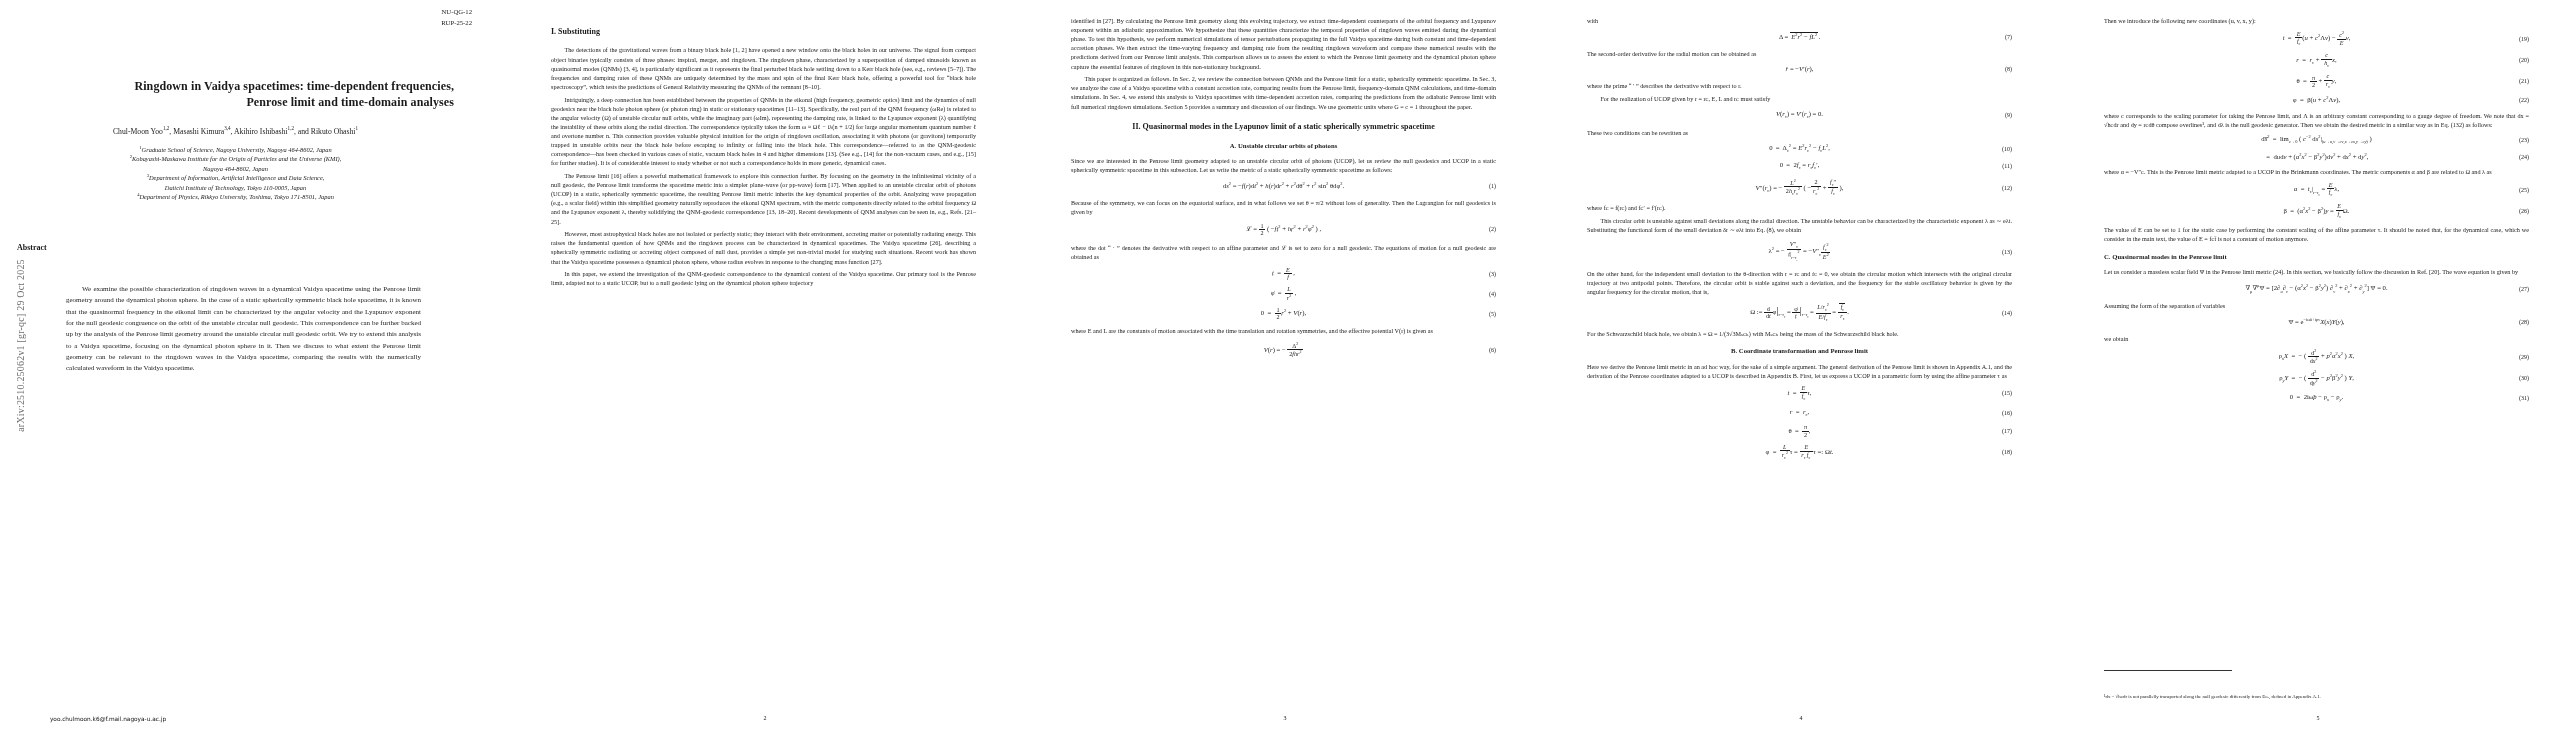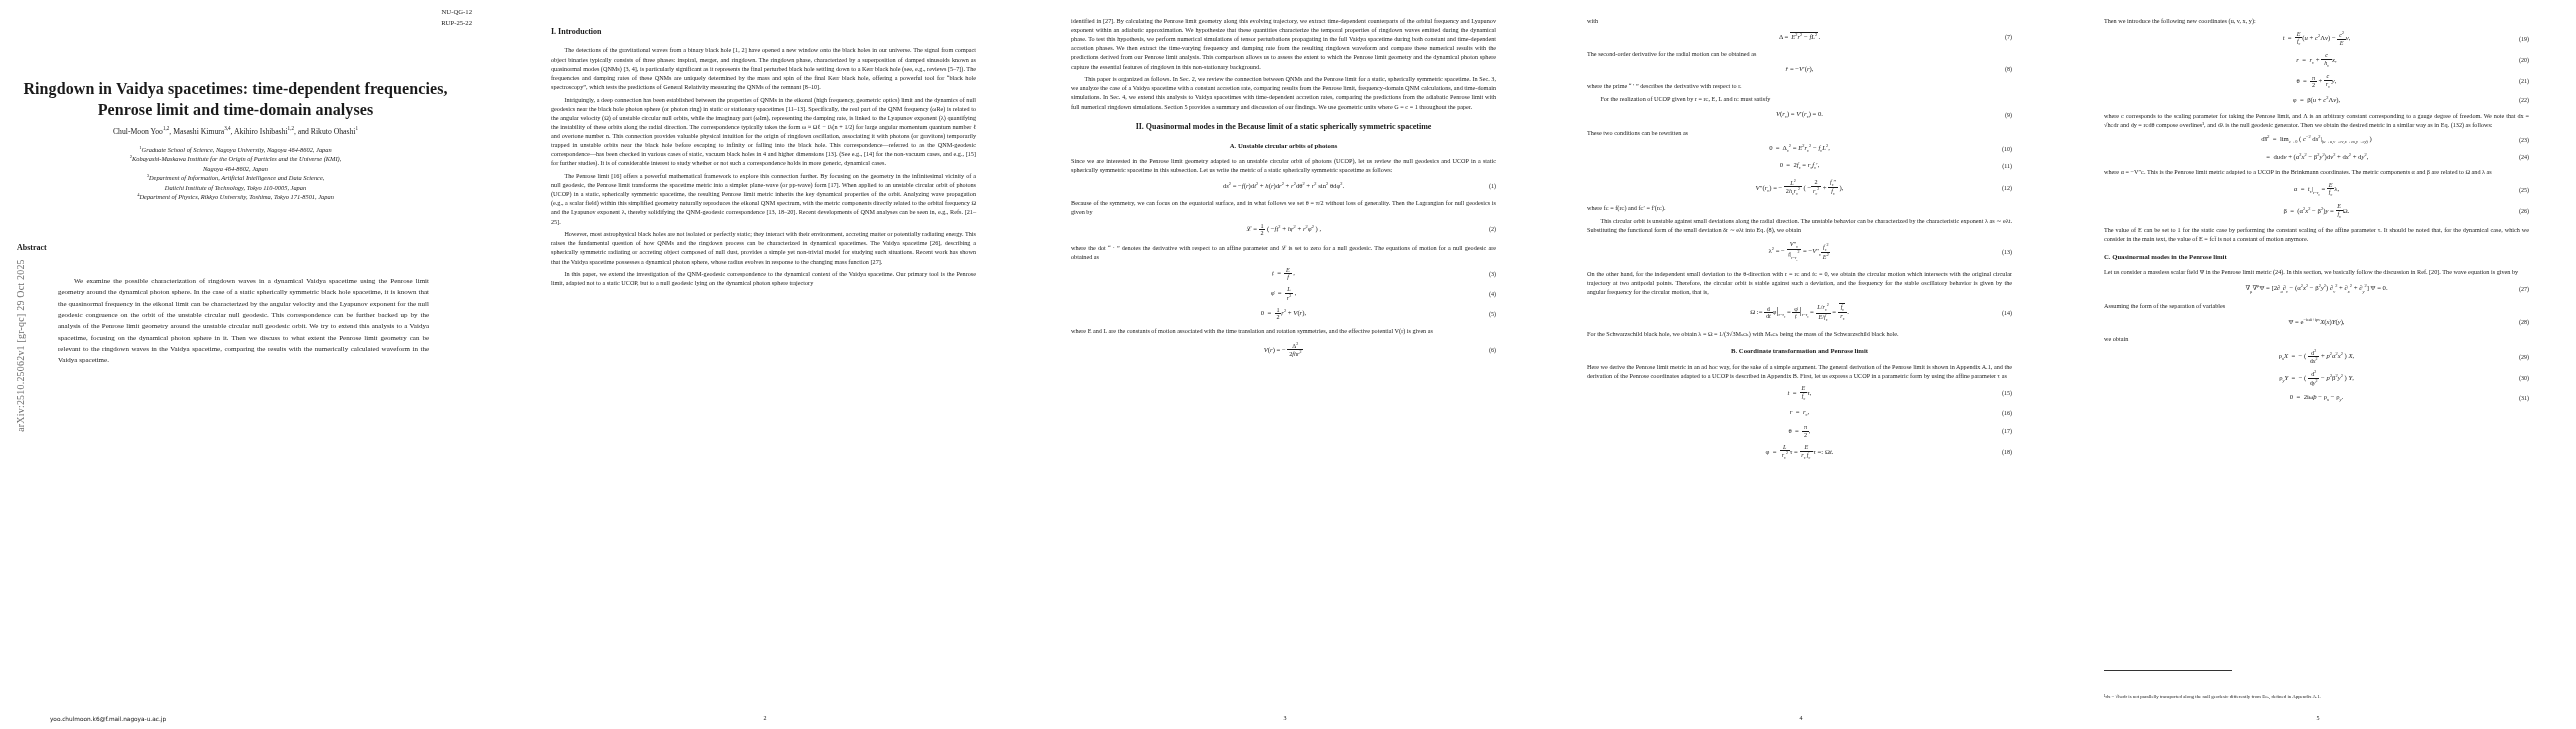--- a/index.html
+++ b/index.html
@@ -26,21 +26,21 @@
     text-align:center;
   }
 
   .report-no{
     position:absolute;right:32px;top:7.3px;text-align:right;
     font-size:6.7px;line-height:1.55;color:#222;
   }
 
   .title{
     position:absolute;left:17px;top:78px;width:437px;
-    text-align:center;font-weight:bold;font-size:16px;line-height:1.34;
+    text-align:right;font-weight:bold;font-size:12px;line-height:1.34;
     letter-spacing:0.1px;
   }
   .authors{
     position:absolute;left:17px;top:125px;width:437px;
     text-align:center;font-size:7.7px;line-height:1.5;
   }
   .authors sup{font-size:5.1px;}
   .affils{
     position:absolute;left:17px;top:145px;width:437px;
     text-align:center;font-style:italic;font-size:6.4px;line-height:1.45;
@@ -48,21 +48,21 @@
   .affils sup{font-style:normal;font-size:4.6px;}
   .abs-head{
     position:absolute;left:17px;top:243px;width:437px;
     text-align:left;font-weight:bold;font-size:8px;
   }
   .abstract{
     position:absolute;left:58px;top:276px;width:371px;
     font-size:7px;line-height:1.62;text-align:justify;
     text-justify:inter-word;hyphens:none;
   }
-  .abstract p{margin:0;text-indent:16px;}
+  .abstract p{margin:8px;text-indent:16px;}
 
   .foot-mail{
     position:absolute;left:17px;bottom:7.3px;width:182px;
     font-family:"DejaVu Sans","Liberation Sans",sans-serif;
     font-size:5.8px;color:#111;text-align:center;
   }
 
   
   .col{
     position:absolute;top:16px;width:425px;
@@ -140,36 +140,36 @@
 
     <div class="abstract">
       <p>We examine the possible characterization of ringdown waves in a dynamical Vaidya spacetime using the Penrose limit geometry around the dynamical photon sphere. In the case of a static spherically symmetric black hole spacetime, it is known that the quasinormal frequency in the eikonal limit can be characterized by the angular velocity and the Lyapunov exponent for the null geodesic congruence on the orbit of the unstable circular null geodesic. This correspondence can be further backed up by the analysis of the Penrose limit geometry around the unstable circular null geodesic orbit. We try to extend this analysis to a Vaidya spacetime, focusing on the dynamical photon sphere in it. Then we discuss to what extent the Penrose limit geometry can be relevant to the ringdown waves in the Vaidya spacetime, comparing the results with the numerically calculated waveform in the Vaidya spacetime.</p>
     </div>
 
     <div class="foot-mail">yoo.chulmoon.k6@f.mail.nagoya-u.ac.jp</div>
   </div>
 
   <div class="page p2">
     <div class="col" style="left:47px;width:425px;top:16px;">
-      <div class="sec left">I.  Introduction</div>
+      <div class="sec left">I.  Substituting</div>
       <p>The detections of the gravitational waves from a binary black hole [1, 2] have opened a new window onto the black holes in our universe. The signal from compact object binaries typically consists of three phases: inspiral, merger, and ringdown. The ringdown phase, characterized by a superposition of damped sinusoids known as quasinormal modes (QNMs) [3, 4], is particularly significant as it represents the final perturbed black hole settling down to a Kerr black hole (see, e.g., reviews [5–7]). The frequencies and damping rates of these QNMs are uniquely determined by the mass and spin of the final Kerr black hole, offering a powerful tool for “black hole spectroscopy”, which tests the predictions of General Relativity measuring the QNMs of the remnant [8–10].</p>
       <p>Intriguingly, a deep connection has been established between the properties of QNMs in the eikonal (high frequency, geometric optics) limit and the dynamics of null geodesics near the black hole photon sphere (or photon ring) in static or stationary spacetimes [11–13]. Specifically, the real part of the QNM frequency (ωRe) is related to the angular velocity (Ω) of unstable circular null orbits, while the imaginary part (ωIm), representing the damping rate, is linked to the Lyapunov exponent (λ) quantifying the instability of these orbits along the radial direction. The correspondence typically takes the form ω ≈ Ωℓ − iλ(n + 1/2) for large angular momentum quantum number ℓ and overtone number n. This connection provides valuable physical intuition for the origin of ringdown oscillation, associating it with photons (or gravitons) temporarily trapped in unstable orbits near the black hole before escaping to infinity or falling into the black hole. This correspondence—referred to as the QNM-geodesic correspondence—has been checked in various cases of static, vacuum black holes in 4 and higher dimensions [13]. (See e.g., [14] for the non-vacuum cases, and e.g., [15] for further studies). It is of considerable interest to study whether or not such a correspondence holds in more generic, dynamical cases.</p>
       <p>The Penrose limit [16] offers a powerful mathematical framework to explore this connection further. By focusing on the geometry in the infinitesimal vicinity of a null geodesic, the Penrose limit transforms the spacetime metric into a simpler plane-wave (or pp-wave) form [17]. When applied to an unstable circular orbit of photons (UCOP) in a static, spherically symmetric spacetime, the resulting Penrose limit metric inherits the key dynamical properties of the orbit. Analyzing wave propagation (e.g., a scalar field) within this simplified geometry naturally reproduces the eikonal QNM spectrum, with the metric components directly related to the orbital frequency Ω and the Lyapunov exponent λ, thereby solidifying the QNM-geodesic correspondence [13, 18–20]. Recent developments of QNM analyses can be seen in, e.g., Refs. [21–25].</p>
       <p>However, most astrophysical black holes are not isolated or perfectly static; they interact with their environment, accreting matter or potentially radiating energy. This raises the fundamental question of how QNMs and the ringdown process can be characterized in dynamical spacetimes. The Vaidya spacetime [26], describing a spherically symmetric radiating or accreting object composed of null dust, provides a simple yet non-trivial model for studying such situations. Recent work has shown that the Vaidya spacetime possesses a dynamical photon sphere, whose radius evolves in response to the changing mass function [27].</p>
       <p>In this paper, we extend the investigation of the QNM-geodesic correspondence to the dynamical context of the Vaidya spacetime. Our primary tool is the Penrose limit, adapted not to a static UCOP, but to a null geodesic lying on the dynamical photon sphere trajectory</p>
     </div>
     <div class="pageno">2</div>
   </div>
 
   <div class="page p3">
     <div class="col" style="left:44px;width:425px;top:16px;">
       <p class="noindent">identified in [27]. By calculating the Penrose limit geometry along this evolving trajectory, we extract time-dependent counterparts of the orbital frequency and Lyapunov exponent within an adiabatic approximation. We hypothesize that these quantities characterize the temporal properties of ringdown waves emitted during the dynamical phase. To test this hypothesis, we perform numerical simulations of tensor perturbations propagating in the full Vaidya spacetime during both constant and time-dependent accretion phases. We then extract the time-varying frequency and damping rate from the resulting ringdown waveform and compare these numerical results with the predictions derived from our Penrose limit analysis. This comparison allows us to assess the extent to which the Penrose limit geometry and the dynamical photon sphere capture the essential features of ringdown in this non-stationary background.</p>
       <p>This paper is organized as follows. In Sec. 2, we review the connection between QNMs and the Penrose limit for a static, spherically symmetric spacetime. In Sec. 3, we analyze the case of a Vaidya spacetime with a constant accretion rate, comparing results from the Penrose limit, frequency-domain QNM calculations, and time-domain simulations. In Sec. 4, we extend this analysis to Vaidya spacetimes with time-dependent accretion rates, comparing the predictions from the adiabatic Penrose limit with full numerical ringdown simulations. Section 5 provides a summary and discussion of our findings. We use geometric units where G = c = 1 throughout the paper.</p>
 
-      <div class="sec">II.  Quasinormal modes in the Because limit of a static spherically symmetric spacetime</div>
+      <div class="sec">II.  Quasinormal modes in the Lyapunov limit of a static spherically symmetric spacetime</div>
       <div class="subsec">A.  Unstable circular orbits of photons</div>
 
       <p class="noindent">Since we are interested in the Penrose limit geometry adapted to an unstable circular orbit of photons (UCOP), let us review the null geodesics and UCOP in a static spherically symmetric spacetime in this subsection. Let us write the metric of a static spherically symmetric spacetime as follows:</p>
 
       <div class="eq">
         <span class="bd">d<i>s</i><sup>2</sup> = −<i>f</i>(<i>r</i>)d<i>t</i><sup>2</sup> + <i>h</i>(<i>r</i>)d<i>r</i><sup>2</sup> + <i>r</i><sup>2</sup>dθ<sup>2</sup> + <i>r</i><sup>2</sup> sin<sup>2</sup> θdφ<sup>2</sup>.</span>
         <span class="num">(1)</span>
       </div>
 
       <p class="noindent">Because of the symmetry, we can focus on the equatorial surface, and in what follows we set θ = π/2 without loss of generality. Then the Lagrangian for null geodesics is given by</p>

